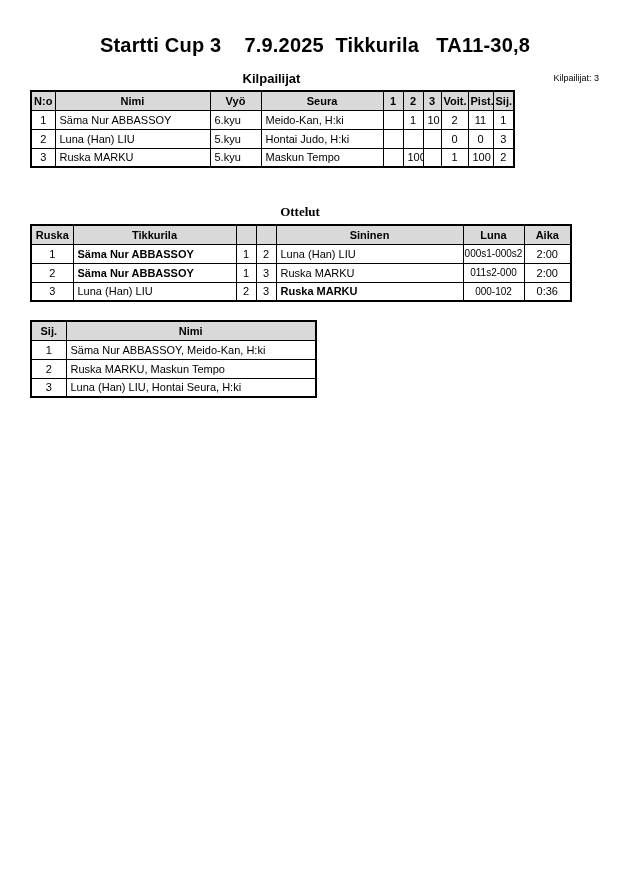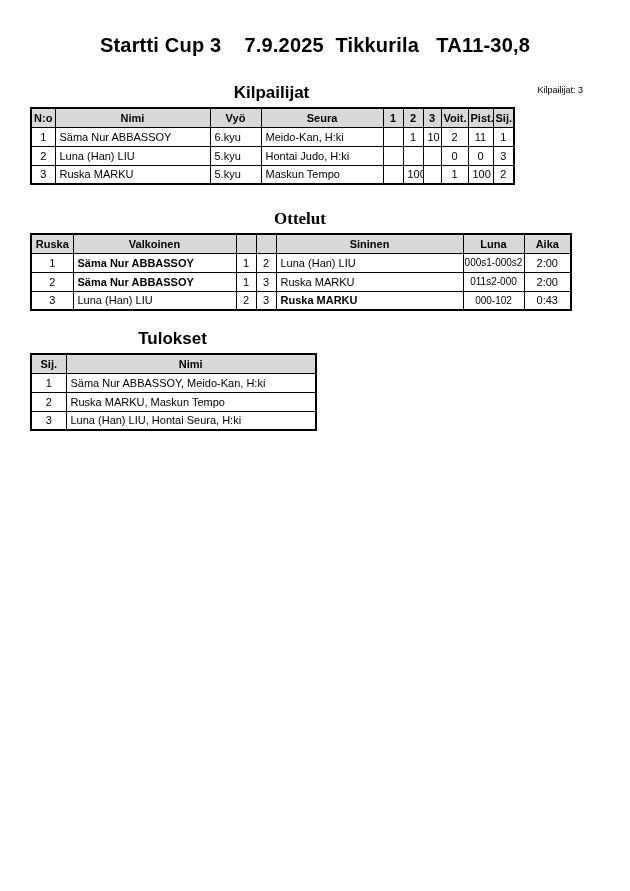--- a/index.html
+++ b/index.html
@@ -12,36 +12,36 @@
     color: #000;
     overflow: hidden;
   }
   .page { position: relative; padding: 30px 30px 0 30px; }
 
   .title {
     text-align: center;
     font-size: 20px;
     font-weight: bold;
     white-space: pre;
-    margin: 4px 0 26px 0;
+    margin: 4px 0 14px 0;
     letter-spacing: 0.2px;
   }
 
   .section-wrap { position: relative; }
 
   .section-head {
     font-weight: bold;
-    font-size: 17px;
+    font-size: 13px;
     text-align: center;
-    margin: 0 0 4px 0;
+    margin: 12px 0 4px 0;
   }
 
   .competitor-count {
     position: absolute;
-    right: 17px;
+    right: 1px;
     top: 2px;
     font-size: 9px;
     font-weight: normal;
   }
 
   table {
     border-collapse: collapse;
     table-layout: fixed;
     font-size: 11px;
     border: 2px solid #000;
@@ -165,21 +165,21 @@
           <col style="width:163px">
           <col style="width:20px">
           <col style="width:20px">
         <col style="width:187px">
           <col style="width:61px">
           <col style="width:47px">
       </colgroup>
       <thead>
         <tr>
           <th>Ruska</th>
-          <th>Valkoinen</th>
+          <th>Tikkurila</th>
           <th></th>
           <th></th>
           <th>Sininen</th>
           <th>Luna</th>
           <th>Aika</th>
         </tr>
       </thead>
       <tbody>
         <tr>
           <td>1</td>
@@ -199,30 +199,29 @@
           <td class="small">011s2-000</td>
           <td>2:00</td>
         </tr>
         <tr>
           <td>3</td>
           <td class="left">Luna (Han) LIU</td>
           <td>2</td>
           <td>3</td>
           <td class="left bold">Ruska MARKU</td>
           <td class="small">000-102</td>
-          <td>0:43</td>
+          <td>0:36</td>
         </tr>
       </tbody>
     </table>
   </div>
 
   <div class="gap-2"></div>
 
   <div class="section-wrap t3-head-wrap">
-    <div class="section-head">Tulokset</div>
 
     <table class="t3">
       <colgroup>
         <col style="width:35px">
           <col style="width:250px">
       </colgroup>
       <thead>
         <tr>
           <th>Sij.</th>
           <th>Nimi</th>

